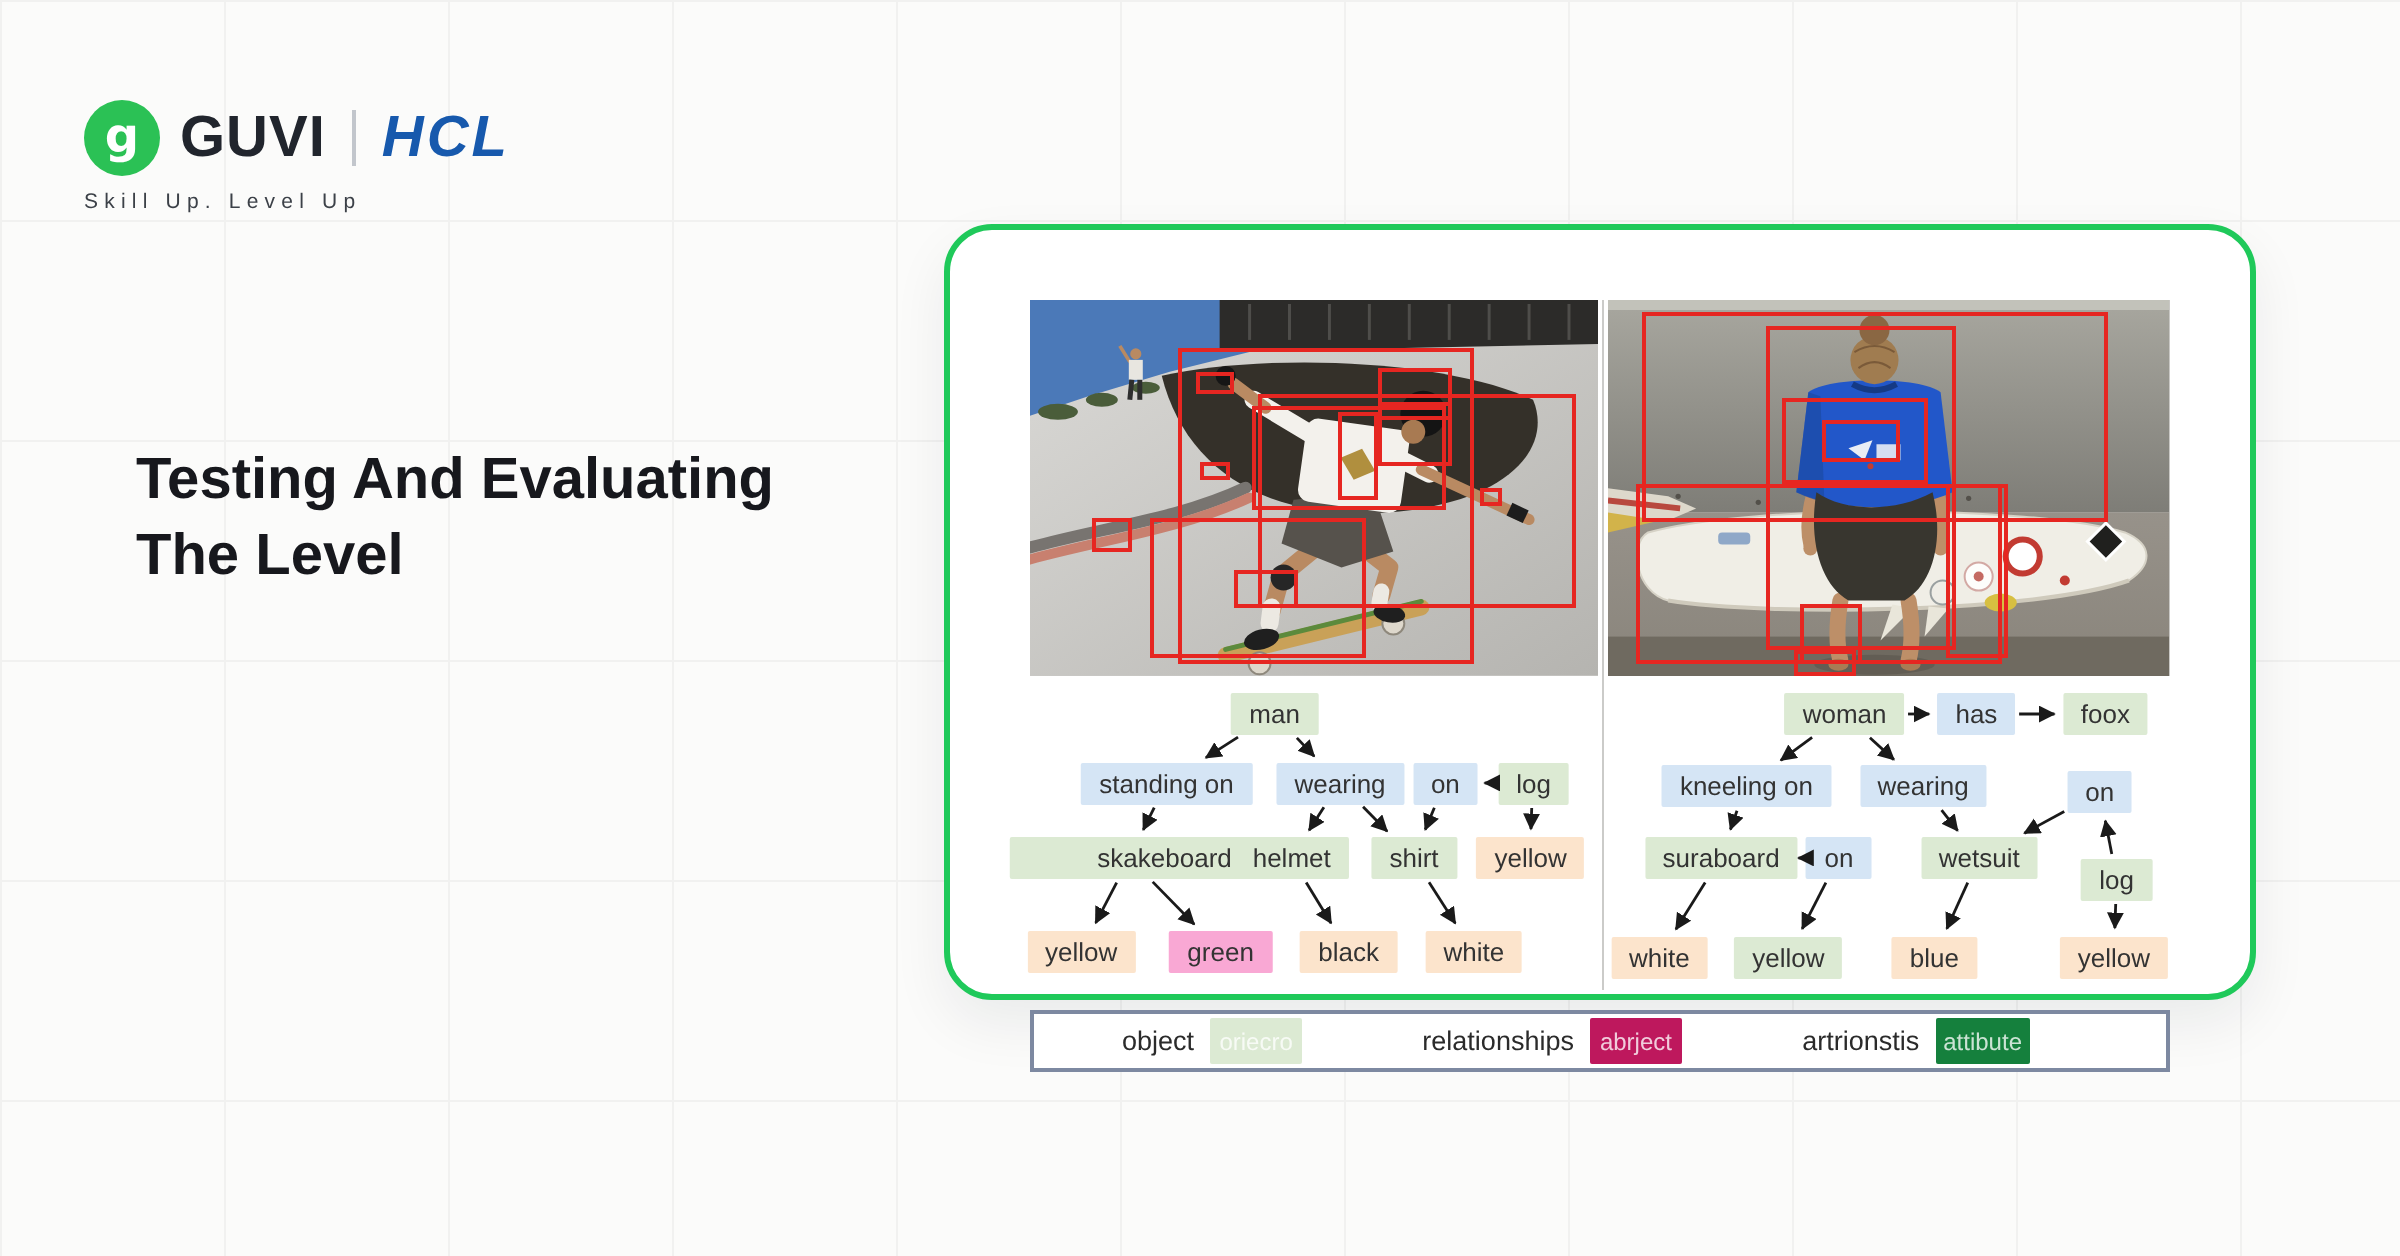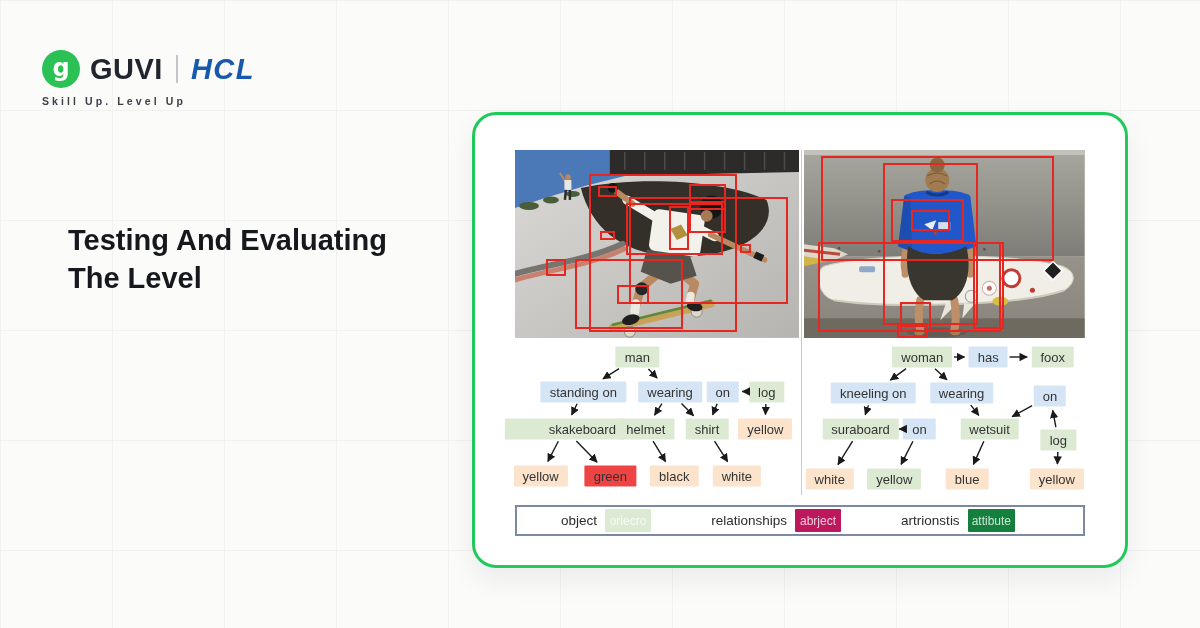--- a/index.html
+++ b/index.html
@@ -24,29 +24,29 @@
   .guvi-mark {
     width:38px; height:38px; border-radius:50%;
     background:#2bc155; color:#fff;
     display:flex; align-items:center; justify-content:center;
     font-family:"DejaVu Sans", sans-serif; font-weight:700; font-size:24px;
     line-height:1; padding-bottom:3px;
   }
   .guvi-text { margin-left:10px; font-size:29px; font-weight:600; color:#21252d; letter-spacing:.5px; }
   .brand-divider { width:2px; height:28px; background:#c2c6cc; margin:0 13px; }
   .hcl-text { font-size:29px; font-weight:800; font-style:italic; color:#1759ad; letter-spacing:1.5px; }
-  .tagline { margin-top:7px; font-size:10.5px; letter-spacing:3.1px; color:#3c4148; font-weight:700; }
+  .tagline { margin-top:7px; font-size:10.5px; letter-spacing:3.1px; color:#3c4148; font-weight:400; }
   
   .headline {
     position:absolute; left:68px; top:222px; width:330px; z-index:2;
     font-size:29px; line-height:1.3; font-weight:700; color:#17181d;
   }
   
   .card {
-    position:absolute; left:472px; top:112px; width:656px; height:456px; z-index:2;
+    position:absolute; left:472px; top:112px; width:656px; height:388px; z-index:2;
     background:#fff; border:3px solid #1fc95a; border-radius:24px;
     box-shadow:0 12px 28px rgba(16,24,40,.07);
     padding:35px 40px 0 40px;
   }
   .fig-row { display:flex; }
   .panel { position:relative; }
   .panel.left  { width:287px; }
   .panel.right { width:283px; }
   .vdivider { width:1px; background:#cbcbc9; margin:0 2px; }
   .photo {
@@ -180,21 +180,21 @@
           <div class="gnode" style="background: rgb(220, 234, 211); left: 43%; top: 8%;">man</div>
           <div class="gnode" style="background: rgb(213, 229, 245); left: 24%; top: 31%;">standing on</div>
           <div class="gnode" style="background: rgb(213, 229, 245); left: 54.5%; top: 31%;">wearing</div>
           <div class="gnode" style="background: rgb(213, 229, 245); left: 73%; top: 31%;">on</div>
           <div class="gnode" style="background: rgb(220, 234, 211); left: 88.5%; top: 31%;">log</div>
           <div class="gnode" style="background: rgb(220, 234, 211); left: 17.5%; top: 56%; padding-left: 44px;">skakeboard</div>
           <div class="gnode" style="background: rgb(220, 234, 211); left: 46%; top: 56%;">helmet</div>
           <div class="gnode" style="background: rgb(220, 234, 211); left: 67.5%; top: 56%;">shirt</div>
           <div class="gnode" style="background: rgb(252, 228, 204); left: 88%; top: 56%;">yellow</div>
           <div class="gnode" style="background: rgb(252, 228, 204); left: 9%; top: 87%;">yellow</div>
-          <div class="gnode" style="background: #ef4444; left: 33.5%; top: 87%;">green</div>
+          <div class="gnode" style="background: #f9a8d4; left: 33.5%; top: 87%;">green</div>
           <div class="gnode" style="background: rgb(252, 228, 204); left: 56%; top: 87%;">black</div>
           <div class="gnode" style="background: rgb(252, 228, 204); left: 78%; top: 87%;">white</div>
           <svg class="edges" width="284" height="150" viewBox="0 0 284 150">
             <defs>
               <marker id="arrow-left" markerWidth="7" markerHeight="7" refX="5.5" refY="3" orient="auto">
     <path d="M0,0 L6,3 L0,6 Z" fill="#1a1a1a"></path>
               </marker>
             </defs>
             <line x1="104.01236094670168" y1="23.57734520642684" x2="87.95266941094448" y2="33.845309587146325" stroke="#1a1a1a" stroke-width="1.4" marker-end="url(#arrow-left)"></line>
             <line x1="133.43495205582676" y1="23.952414143478975" x2="142.09009588834647" y2="33.09517171304205" stroke="#1a1a1a" stroke-width="1.4" marker-end="url(#arrow-left)"></line>

